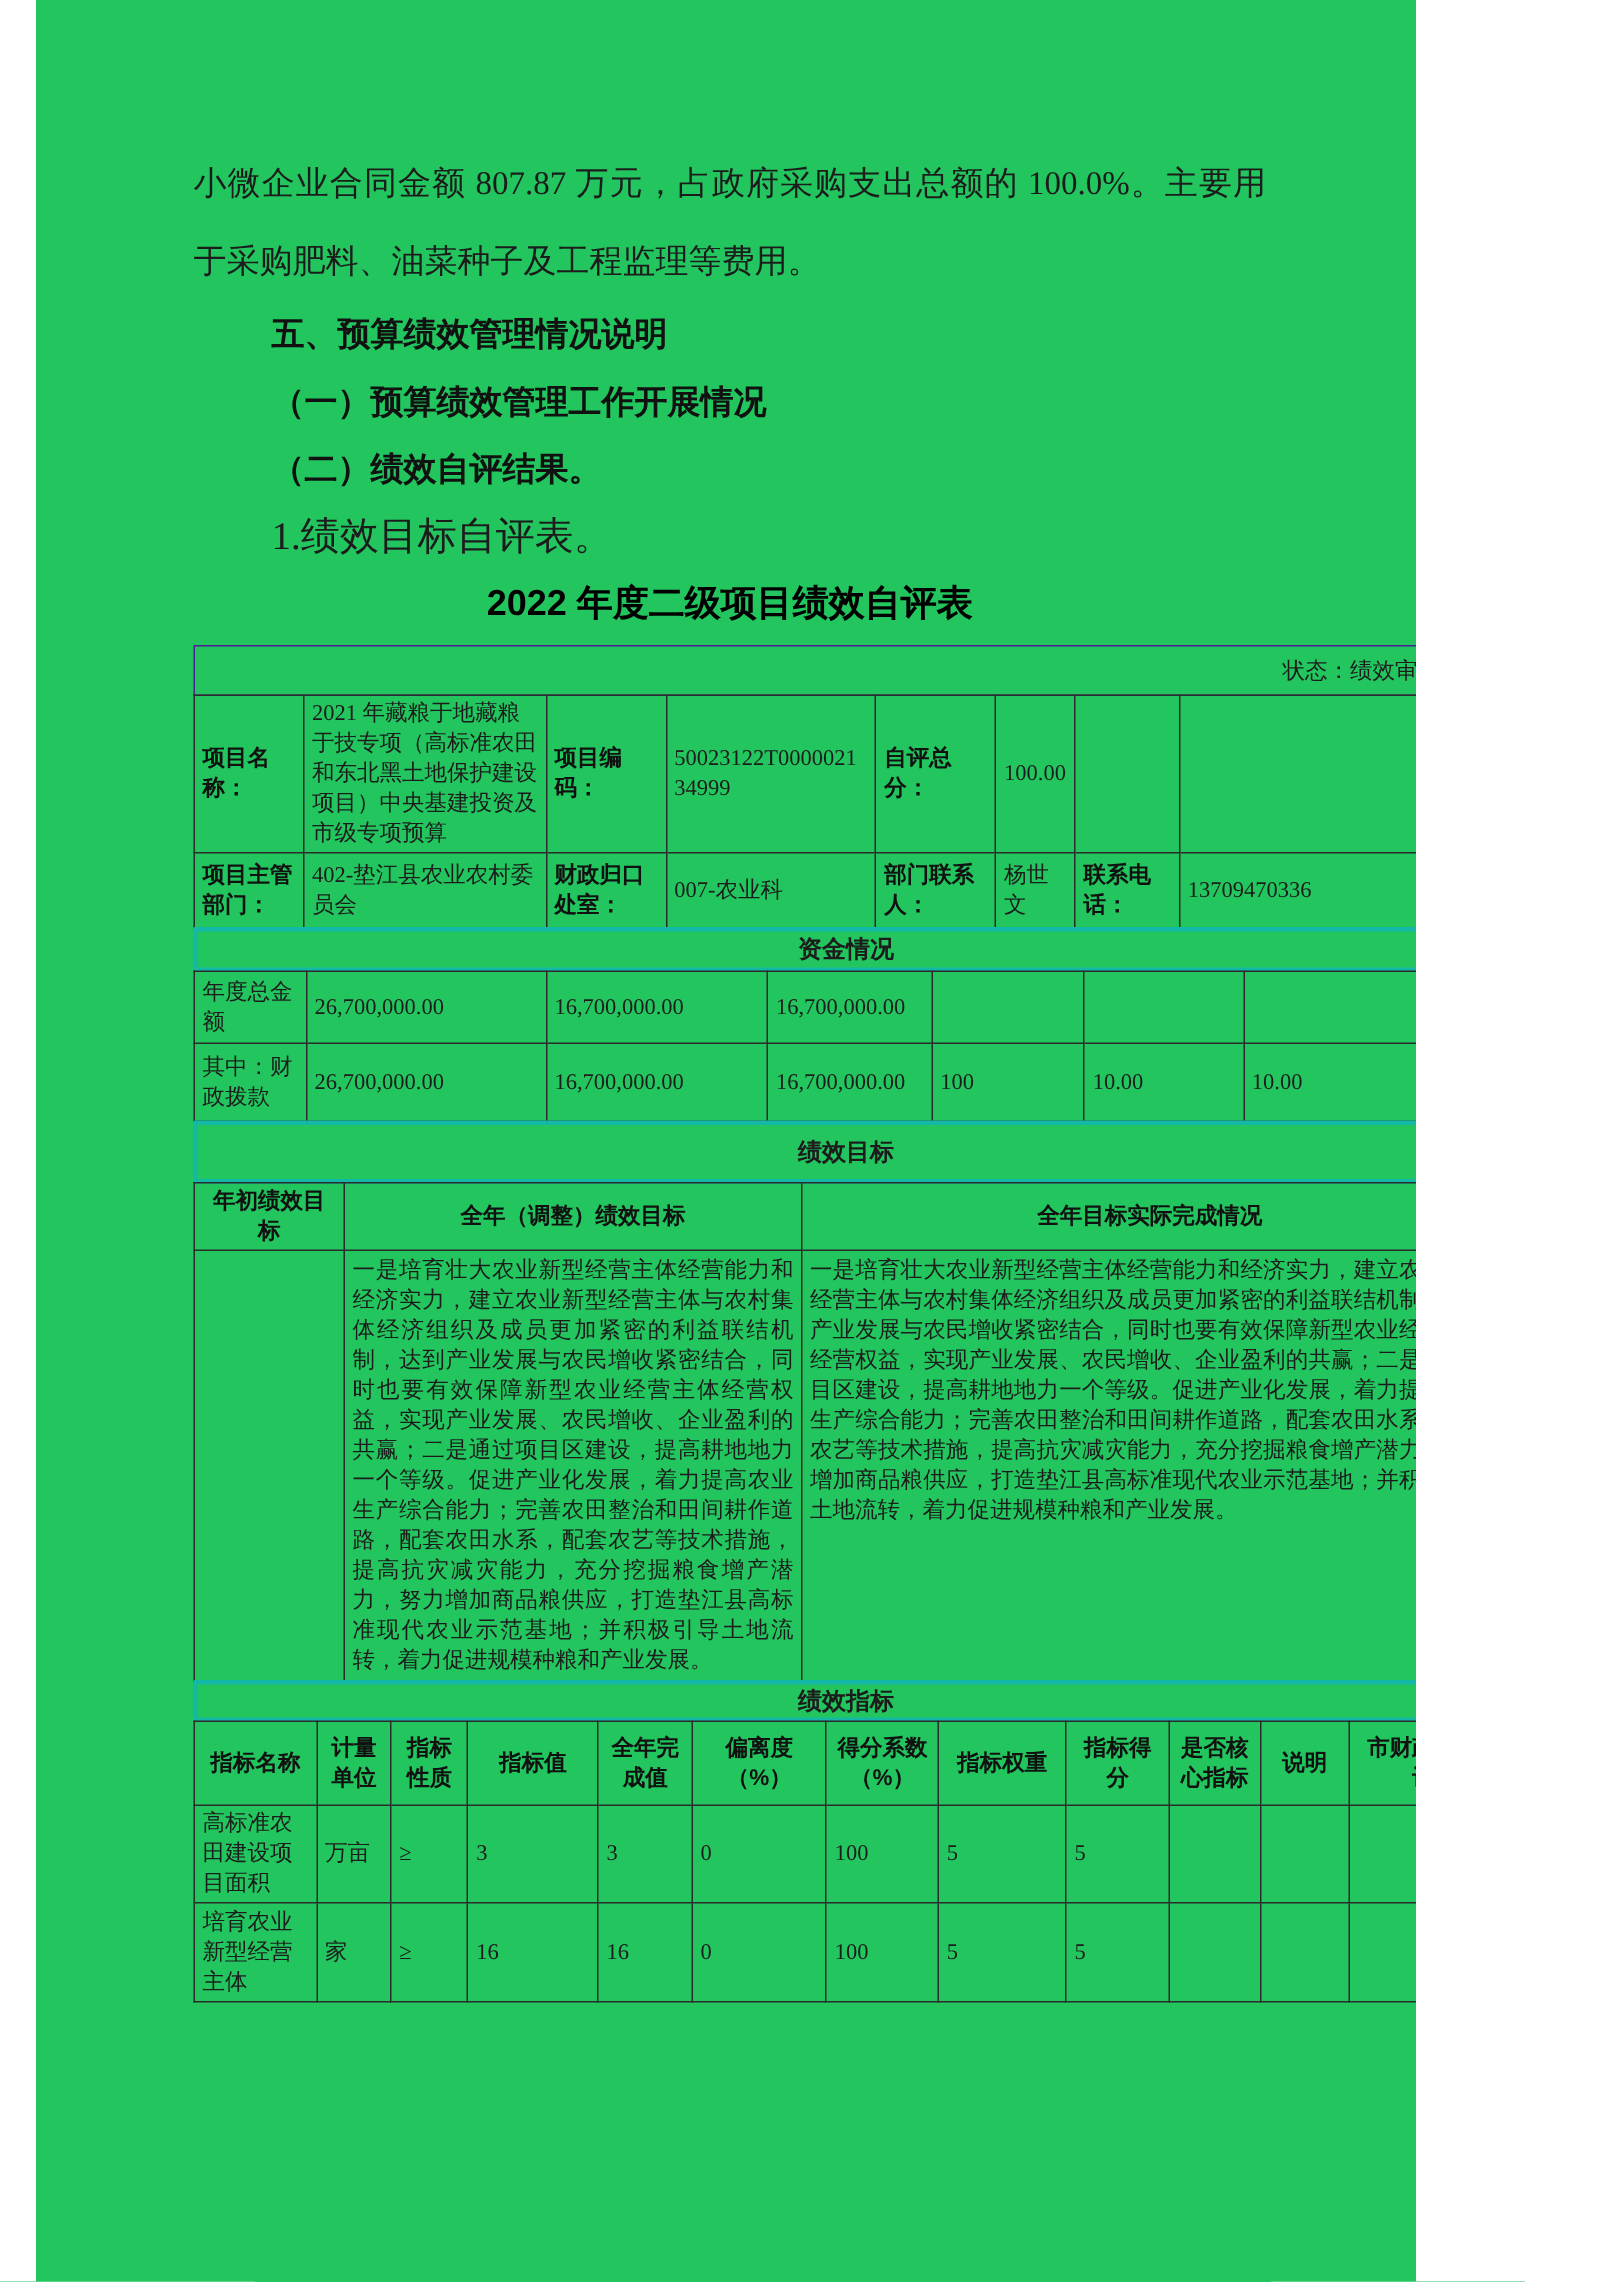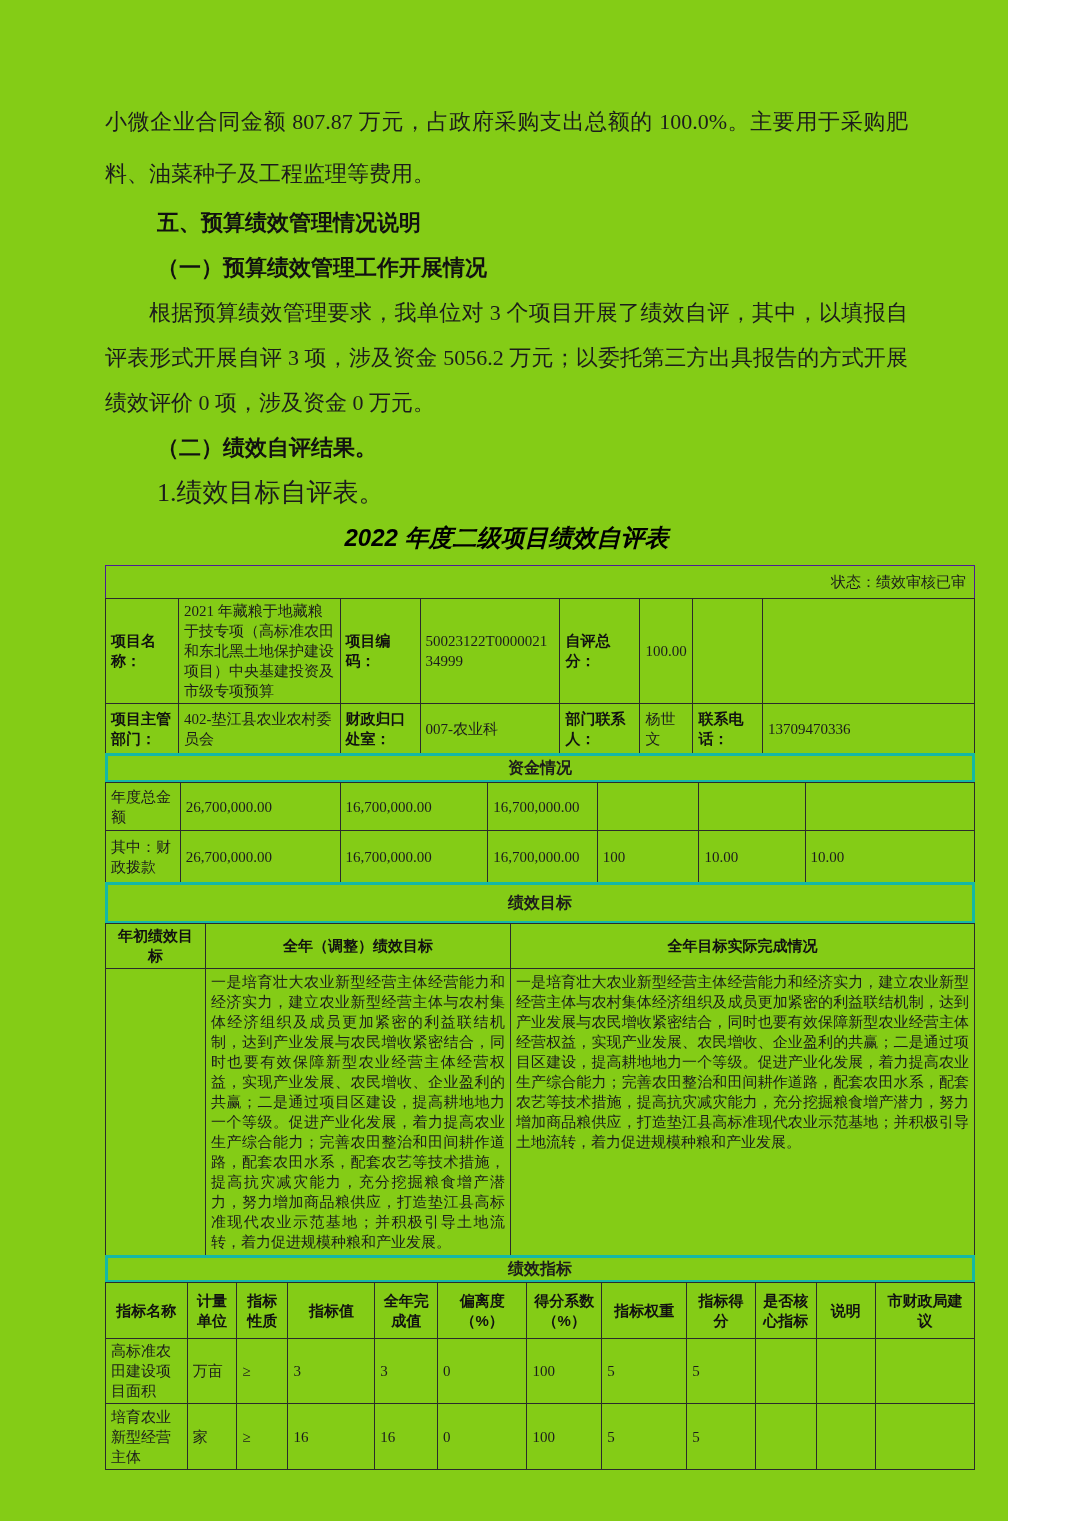--- a/index.html
+++ b/index.html
@@ -1,41 +1,42 @@
 <!DOCTYPE html>
 <html><head>
 <meta charset="utf-8">
 <style>
   * { box-sizing: border-box; margin: 0; padding: 0; }
   body { background: #ffffff; }
   .page {
     position: relative;
-    width: 1008px;
+    width: 920px;
     height: 1521px;
-    background: #84cc16;
+    background: #22c55e;
     color: #1c1c1c;
     font-family: "Liberation Serif", "DejaVu Serif", serif;
     overflow: hidden;
+    margin-left: 24px;
   }
   .content { padding: 96px 100px 0 105px; }
 
   
   .para { font-size: 22px; line-height: 52px; text-align: justify; }
   .para-tight { font-size: 22px; line-height: 45px; text-align: justify; }
   .indent-first { text-indent: 2em; }
   .heading {
     font-family: "Liberation Sans", "DejaVu Sans", sans-serif;
     font-weight: bold; font-size: 22px; line-height: 45px;
     padding-left: 52px; color: #111;
   }
   .plain-item { font-size: 26px; line-height: 45px; padding-left: 52px; }
   .doc-title {
     font-family: "Liberation Sans", "DejaVu Sans", sans-serif;
     font-weight: bold; font-size: 24px; line-height: 34px;
-    text-align: center; margin-top: 6px; color: #000; font-style: italic;
+    text-align: center; margin-top: 6px; color: #000;
   }
 
   
   .sheet { width: 870px; margin-top: 10px; font-size: 15px; }
   .status-row {
     border: 1px solid #4c1d95;
     padding: 7px 8px 6px 8px;
     text-align: right; font-size: 15px;
   }
   table.tbl {
@@ -78,21 +79,20 @@
 <body>
 
 <div class="page">
   <div class="content">
 
     <p class="para">小微企业合同金额 807.87 万元，占政府采购支出总额的 100.0%。主要用于采购肥料、油菜种子及工程监理等费用。</p>
 
     <div class="heading">五、预算绩效管理情况说明</div>
     <div class="heading">（一）预算绩效管理工作开展情况</div>
 
-    <p class="para-tight indent-first">根据预算绩效管理要求，我单位对 3 个项目开展了绩效自评，其中，以填报自评表形式开展自评 3 项，涉及资金 5056.2 万元；以委托第三方出具报告的方式开展绩效评价 0 项，涉及资金 0 万元。</p>
 
     <div class="heading">（二）绩效自评结果。</div>
     <div class="plain-item">1.绩效目标自评表。</div>
 
     <div class="doc-title">2022 年度二级项目绩效自评表</div>
 
     <div class="sheet">
 
       <div class="status-row">状态：绩效审核已审</div>
 

